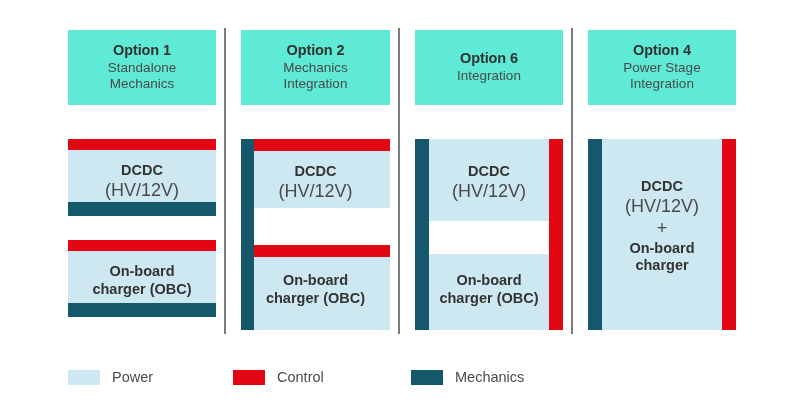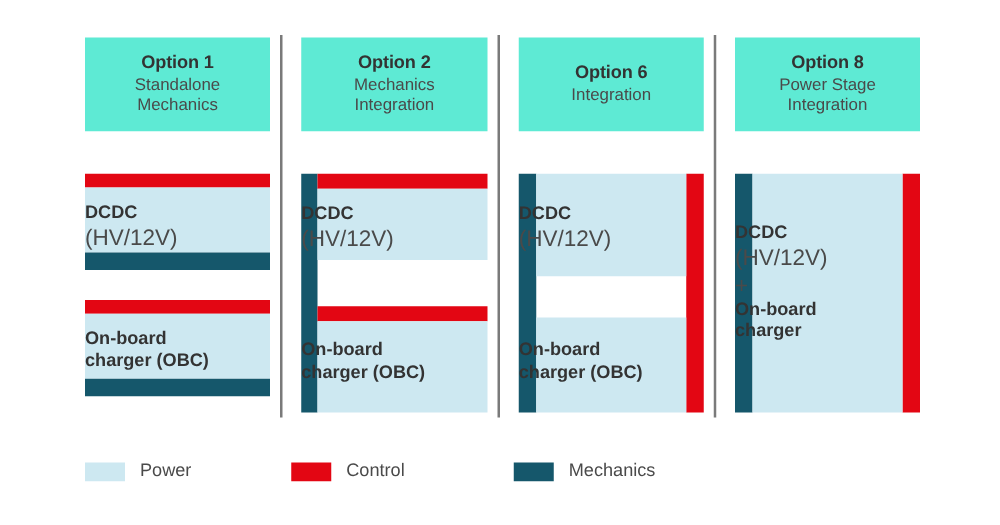--- a/index.html
+++ b/index.html
@@ -84,21 +84,21 @@
     background: #15576b;
   }
   .band-power {
     position: absolute;
     background: #cde8f1;
   }
 
   .block-label {
     position: absolute;
     width: 100%;
-    text-align: left;
+    text-align: center;
     line-height: 1.22;
     pointer-events: none;
   }
   .lbl-bold {
     font-size: 14.5px;
     font-weight: bold;
     color: #333333;
   }
   .lbl-reg {
     font-size: 18px;
@@ -249,21 +249,21 @@
     <div class="band-power c3-obc-power"></div>
     <div class="block-label c3-obc-text">
       <div class="lbl-bold">On-board</div>
       <div class="lbl-bold">charger (OBC)</div>
     </div>
   </div>
 
   <div class="column col4">
 
     <div class="header-card">
-      <div class="header-title">Option 8</div>
+      <div class="header-title">Option 4</div>
       <div class="header-sub">Power Stage</div>
       <div class="header-sub">Integration</div>
     </div>
 
     <div class="band-teal c4-mech"></div>
     <div class="band-red  c4-ctrl"></div>
 
     <div class="band-power c4-power"></div>
     <div class="block-label c4-text">
       <div class="lbl-bold">DCDC</div>

